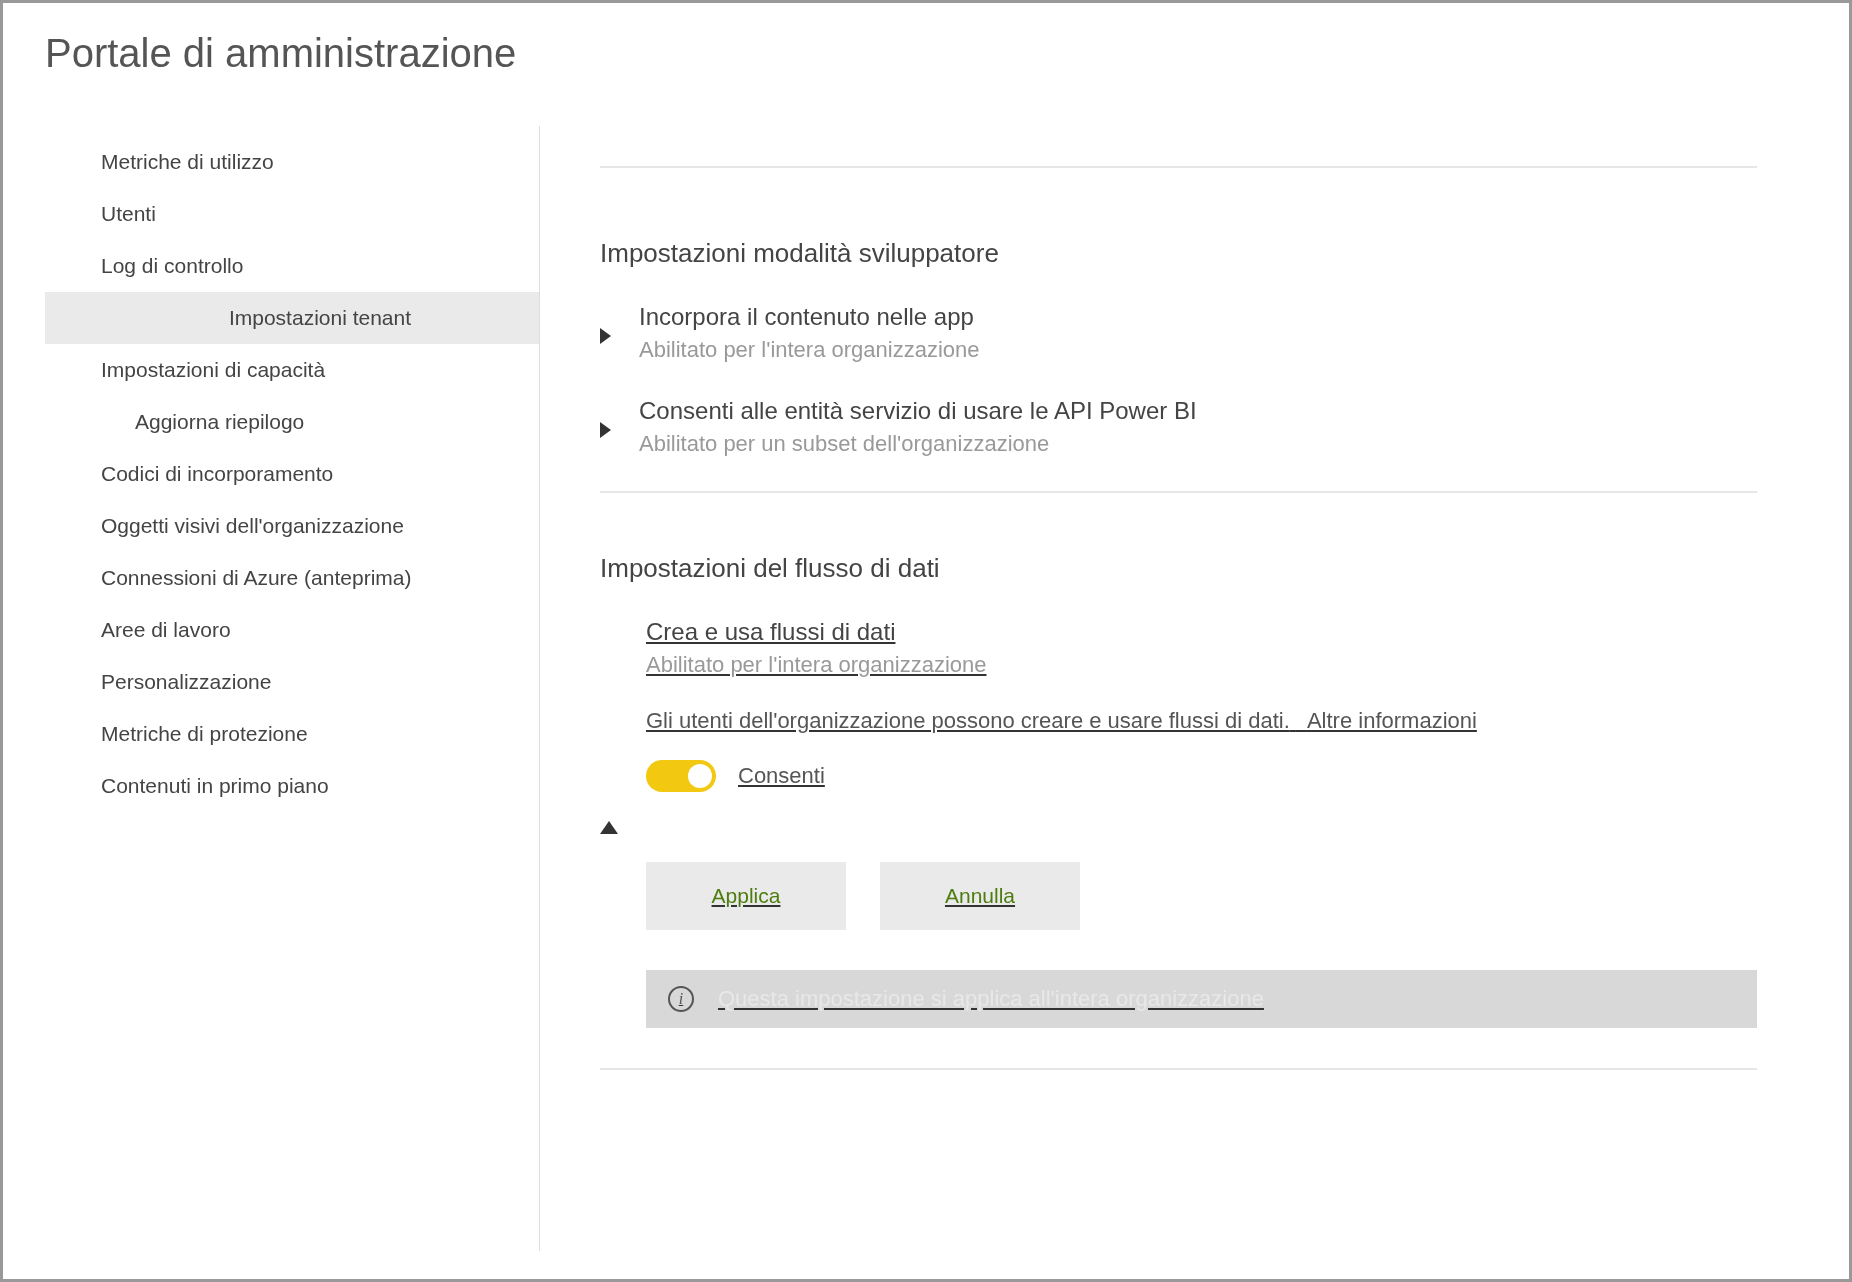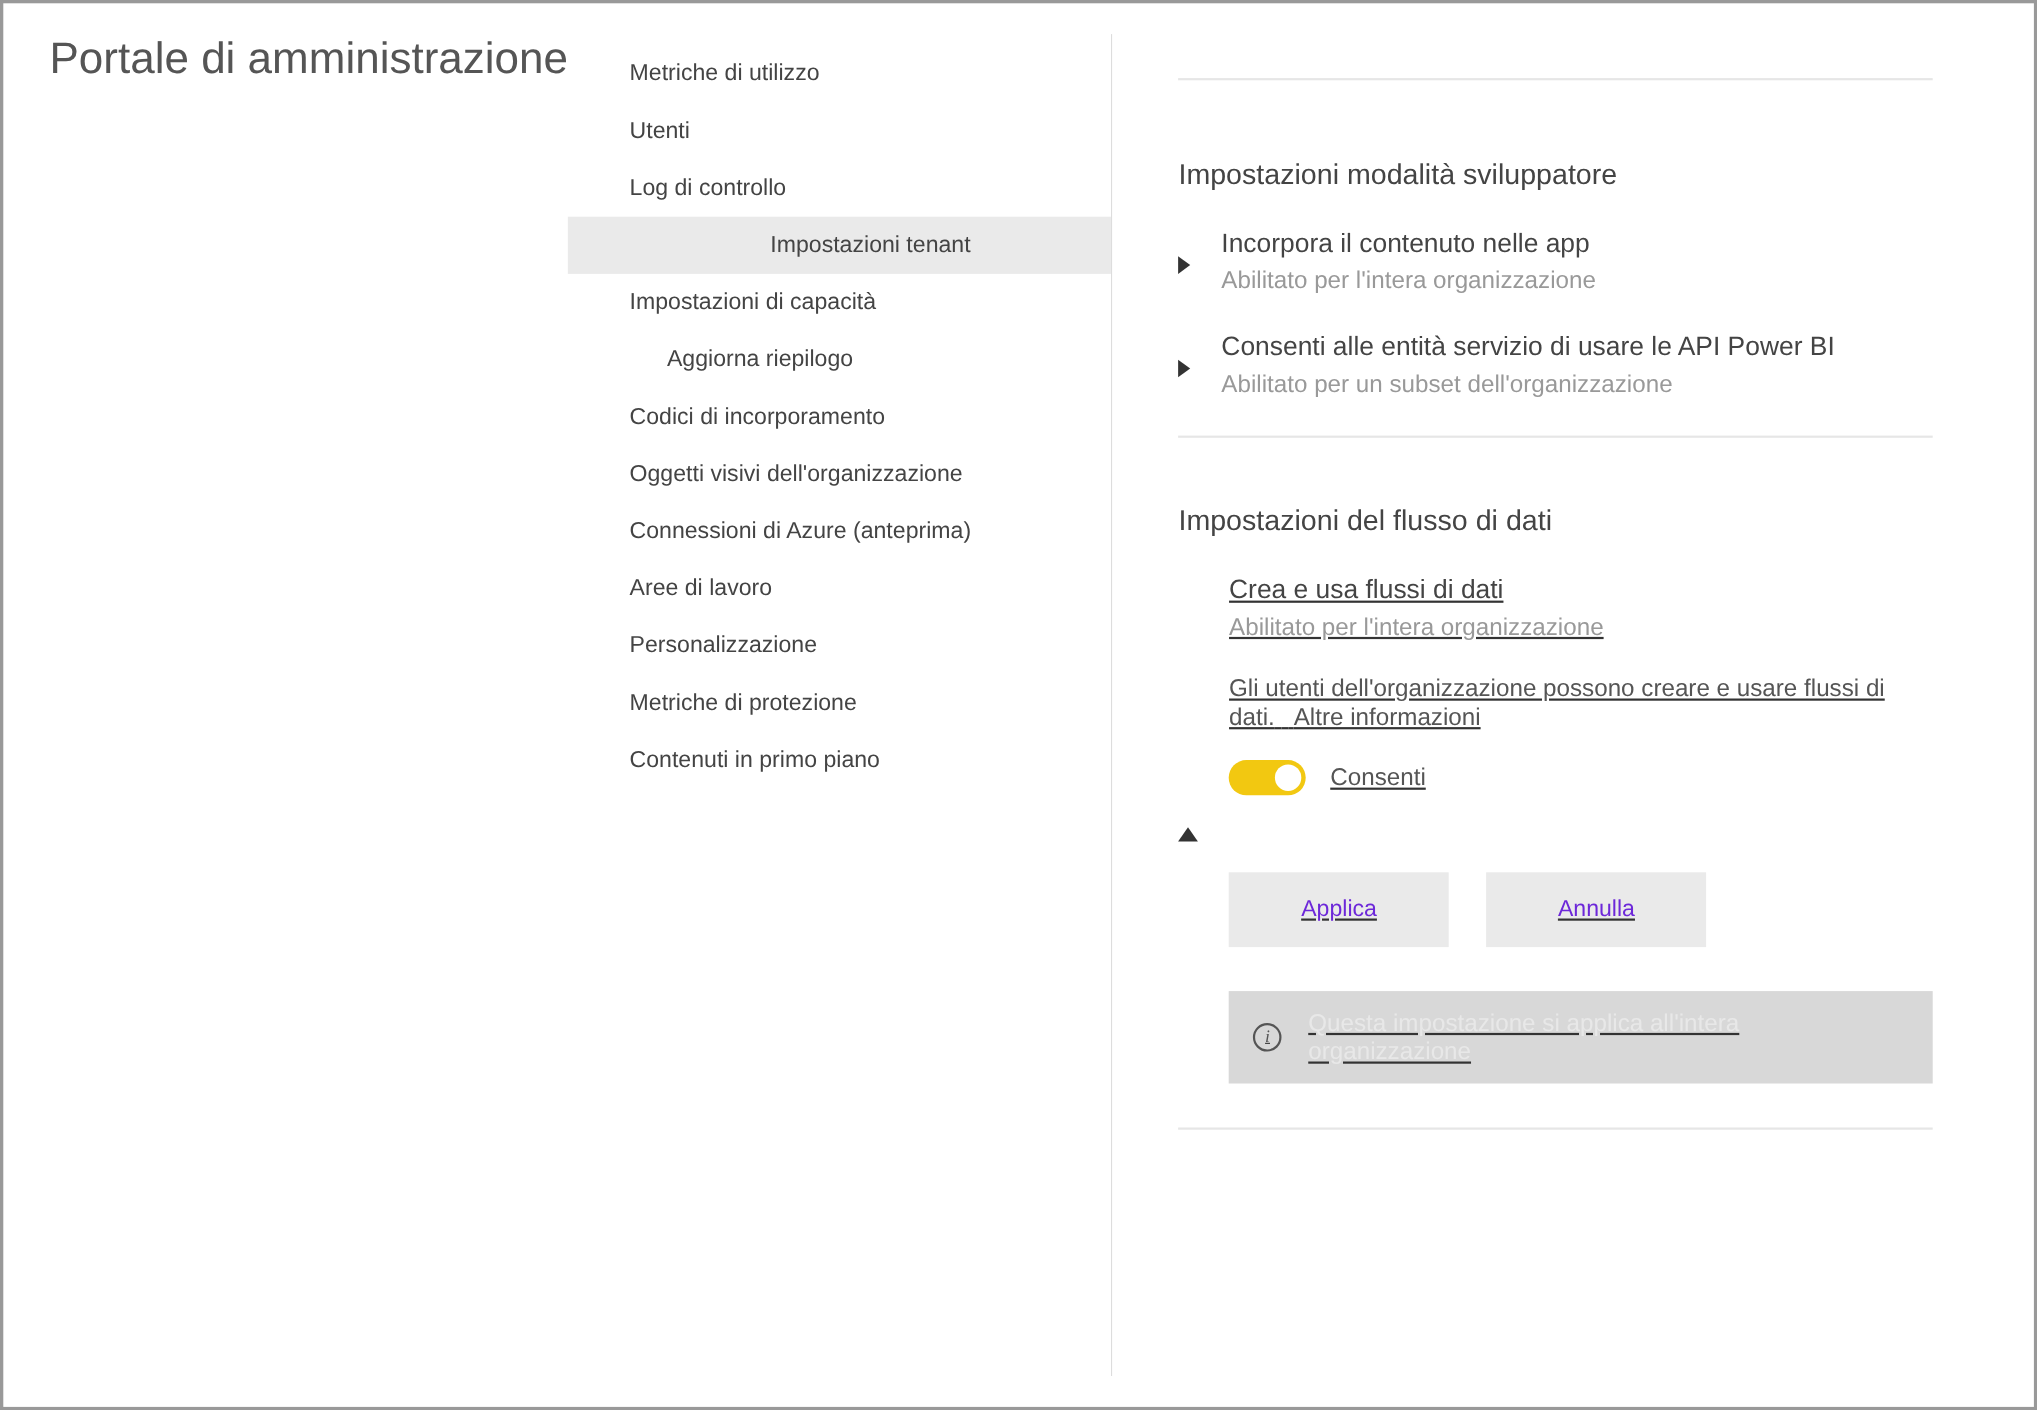--- a/index.html
+++ b/index.html
@@ -8,21 +8,21 @@
       background: #fff;
       color: #333;
       width: 1852px;
       height: 1282px;
       border: 3px solid #999;
     }
     .container {
       padding: 28px 42px;
       height: 100%;
       display: flex;
-      flex-direction: row;
+      flex-direction: column;
     }
     .page-title {
       font-size: 40px;
       font-weight: 400;
       color: #555;
       margin-bottom: 50px;
     }
     .body-wrap {
       display: flex;
       flex: 1;
@@ -126,21 +126,21 @@
       margin-bottom: 40px;
       margin-top: 10px;
       padding-left: 0;
     }
     .btn {
       width: 200px;
       height: 68px;
       background: #eaeaea;
       border: none;
       font-size: 21px;
-      color: #6d28d9;
+      color: #4d7c0f;
       cursor: pointer;
     }
     .info-banner {
       display: flex;
       align-items: center;
       gap: 24px;
       background: #d8d8d8;
       padding: 16px 22px;
       margin-top: 4px;
     }

